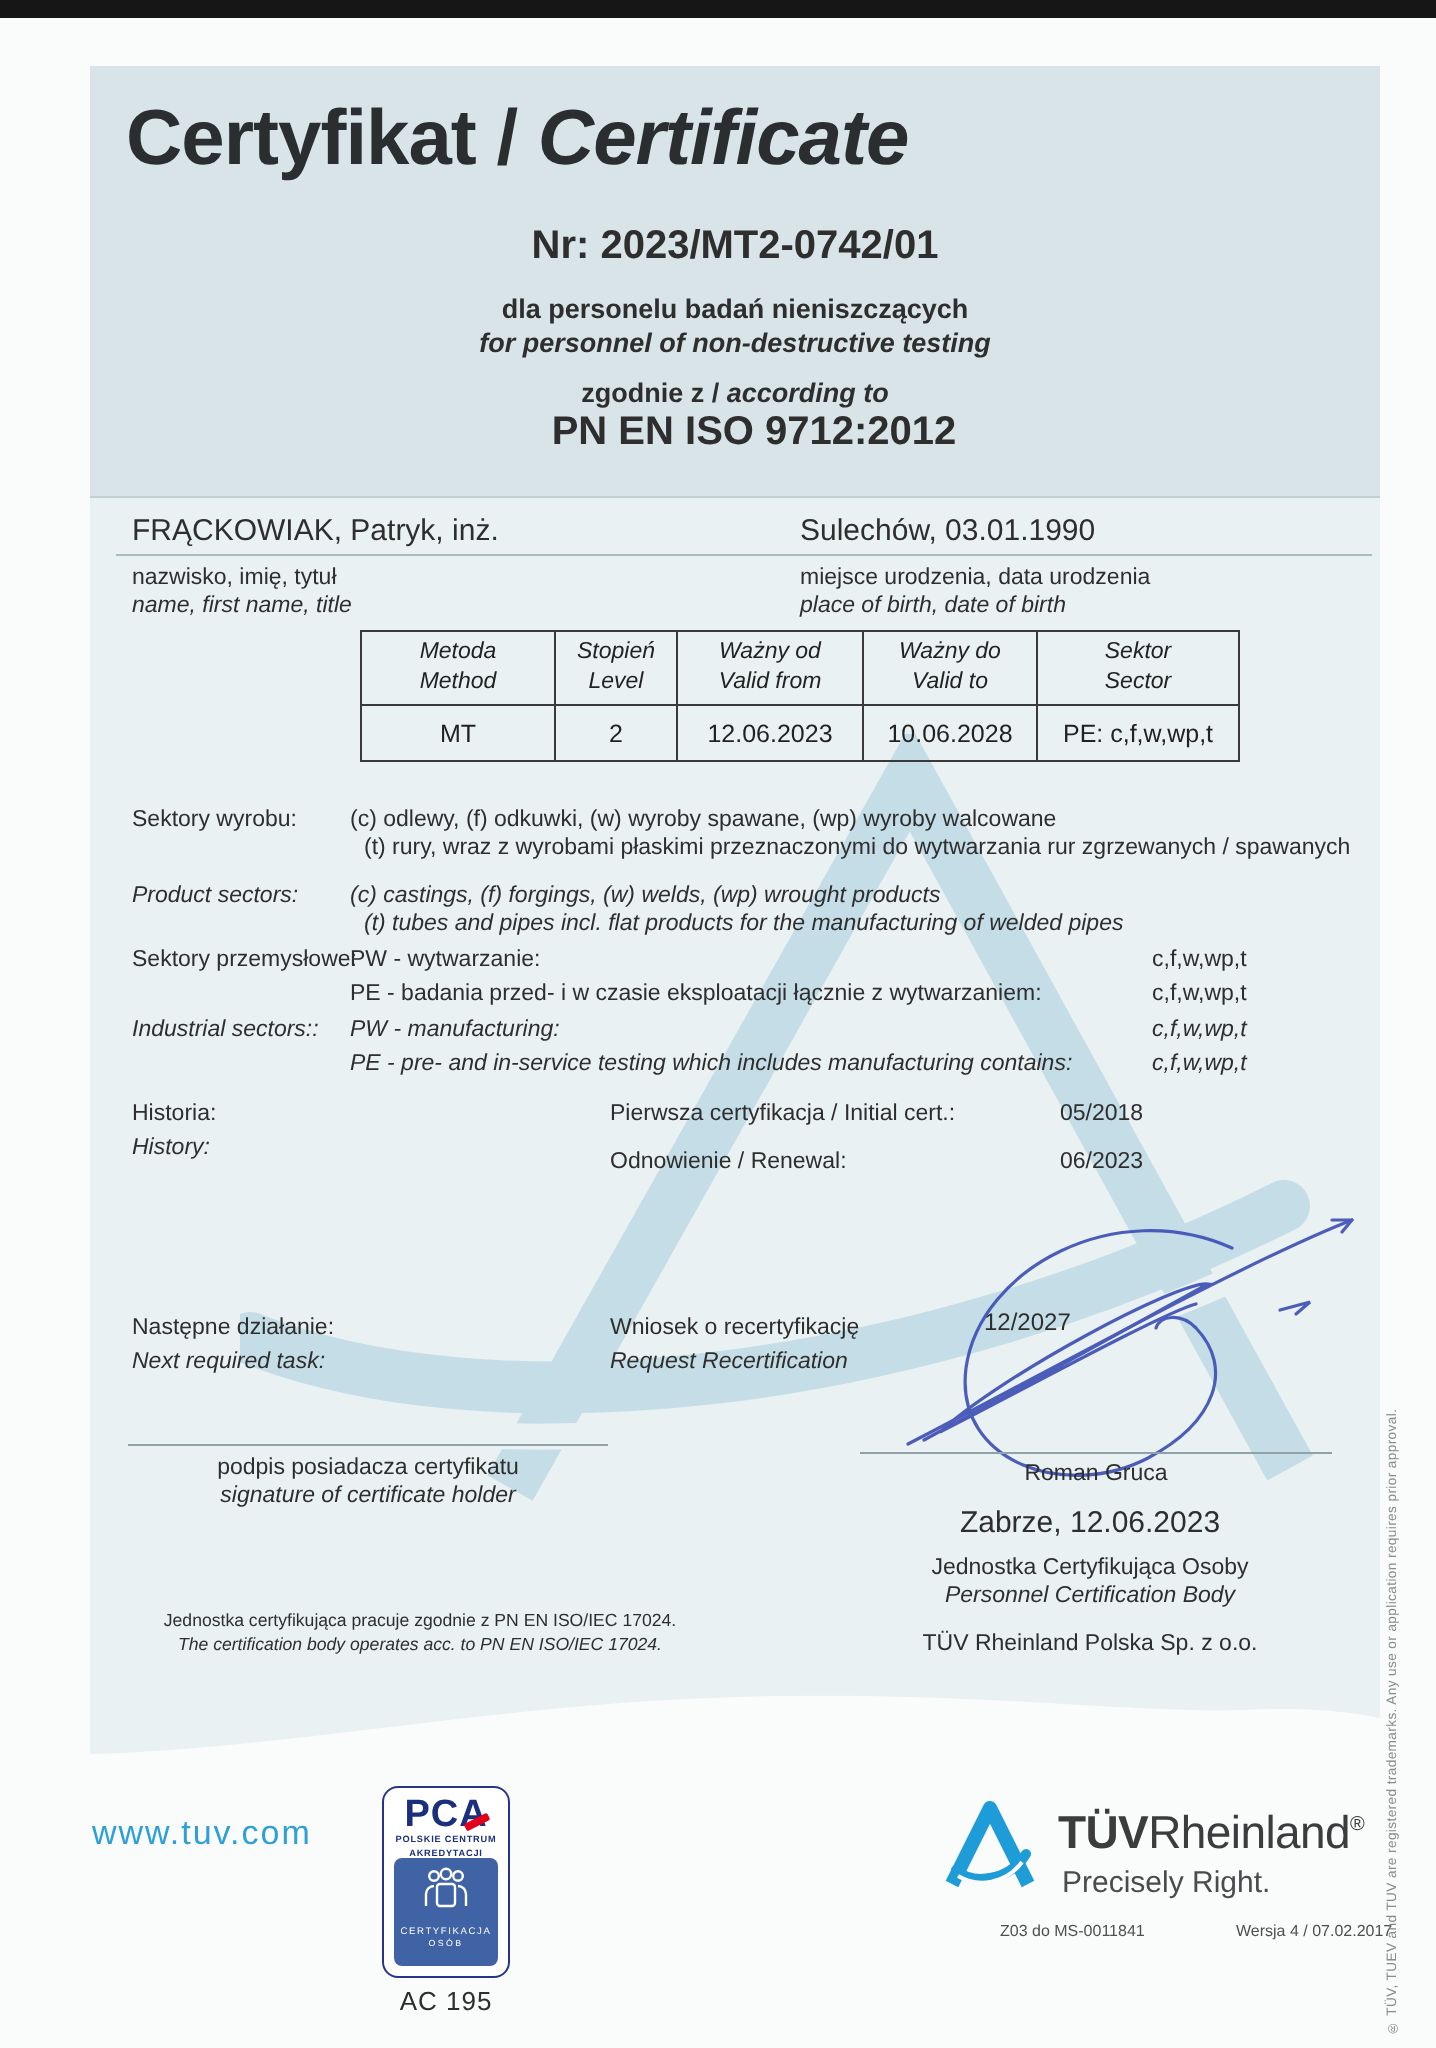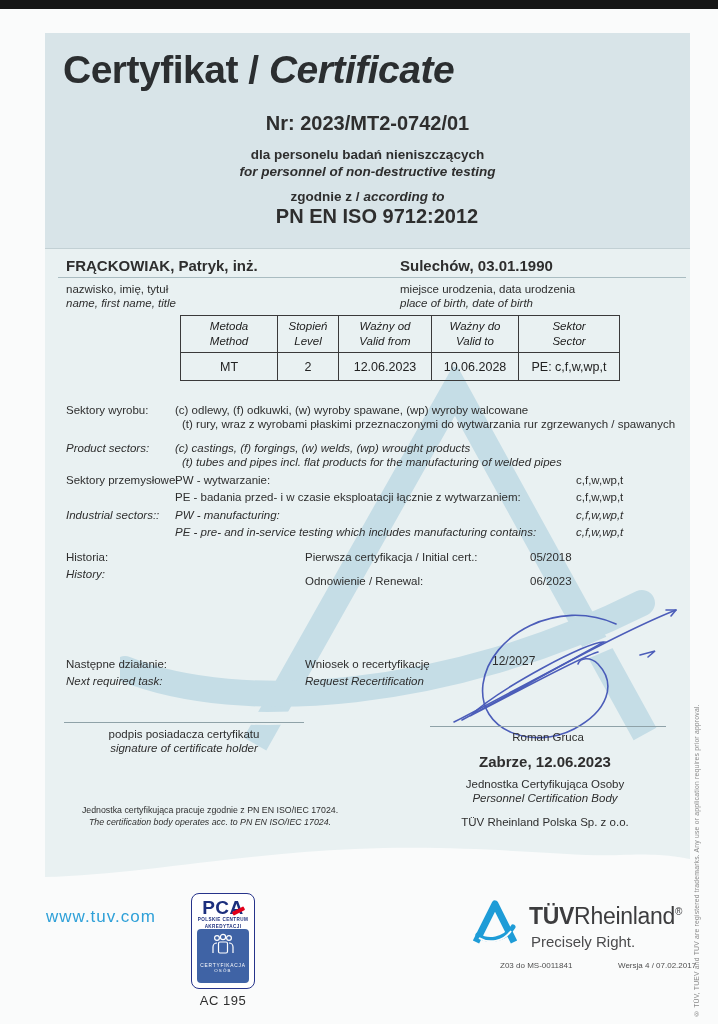--- a/index.html
+++ b/index.html
@@ -11,21 +11,21 @@
   .bi{font-weight:bold;font-style:italic;}
   .ctr{text-align:center;}
   .topstrip{position:absolute;left:0;top:0;width:718px;height:9px;background:#161616;}
   .hdr{position:absolute;left:45px;top:33px;width:645px;height:215px;background:#d8e4e8;}
   .bodybg{position:absolute;left:45px;top:248px;width:645px;height:636px;background:#e9f1f2;
           border-top:1px solid #c2d0d4;overflow:hidden;}
   .title{font-size:39px;font-weight:bold;letter-spacing:-0.5px;color:#2b2e30;}
   .nr{font-size:20px;font-weight:bold;}
   .sub{font-size:13.5px;}
   .std{font-size:20px;font-weight:bold;}
-  .t15b{font-size:15px;font-weight:bold;}
+  .t15b{font-size:15px;font-weight:normal;}
   .t11{font-size:11.5px;}
   .t12{font-size:12px;}
   .rule{height:1px;background:#a9bcc1;}
   .sigline{height:1px;background:#8fa2a8;}
   .cert-table{position:absolute;left:180px;top:315px;border-collapse:collapse;font-size:12px;color:#222;}
   .cert-table th,.cert-table td{border:1.6px solid #3a3a3a;text-align:center;padding:0 4px;background:transparent;}
   .cert-table th{font-style:italic;font-weight:normal;font-size:11.5px;height:36px;line-height:1.3;}
   .cert-table td{height:27px;font-size:12.5px;}
   .val{font-size:11.5px;}
   .website{font-size:17px;color:#2ea0d8;letter-spacing:1px;}

